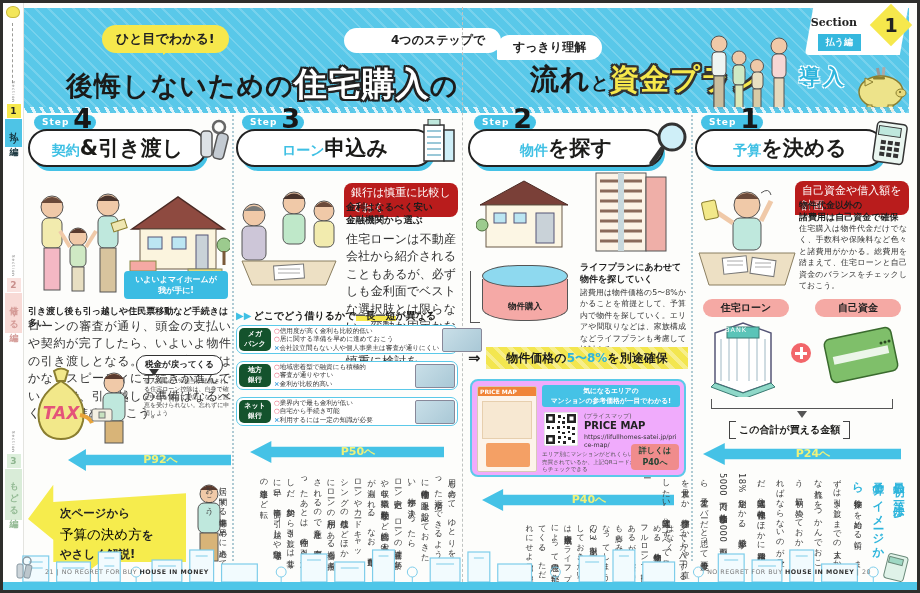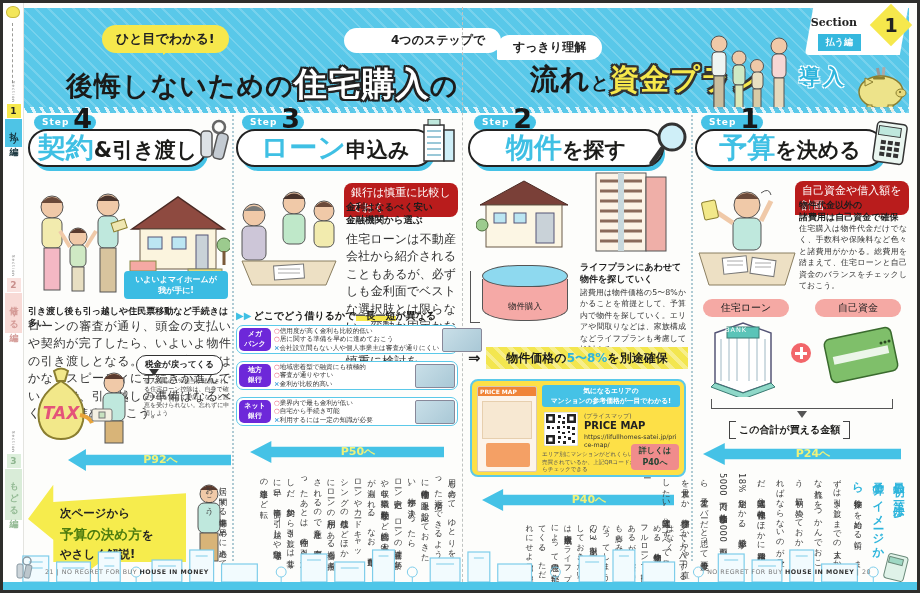--- a/index.html
+++ b/index.html
@@ -61,92 +61,92 @@
   .divider { position:absolute; top:112px; height:446px; border-left:2px dotted #AFCBD4; }
   #gutter { position:absolute; left:459px; top:4px; height:585px; border-left:1px dashed #BFC3C1; }
 
   
   .step-head { position:absolute; left:0; top:0; right:0; height:58px; }
   .step-pill { position:absolute; left:6px; top:0; width:62px; height:15px; background:#45C2E6; border-radius:8px; }
   .step-pill .sw { position:absolute; left:8px; top:2px; font-size:9px; font-weight:bold; color:#fff; letter-spacing:1px; }
   .step-pill .sn { position:absolute; right:4px; top:-10px; font-size:27px; font-weight:900; color:#171717; line-height:1; }
   .step-titlebox { position:absolute; left:0; top:14px; right:24px; height:38px; background:#fff; border:2px solid #222;
     border-radius:19px; box-shadow:3px 6px 0 -2px #45C2E6; text-align:center; line-height:34px; white-space:nowrap; }
-  .t-acc { font-size:28px; font-weight:900; color:#3FC0E4; }
+  .t-acc { font-size:14px; font-weight:900; color:#3FC0E4; }
   .t-rest { font-size:21px; font-weight:900; color:#1B1B19; }
   .head-icon { position:absolute; right:-4px; top:4px; width:46px; height:48px; }
 
   
   .tag { position:absolute; background:#b91c1c; color:#fff; font-size:11px; font-weight:normal; padding:2px 7px; border-radius:8px 8px 8px 0; }
   .lead { position:absolute; font-size:9.5px; font-weight:900; color:#1c1c1c; line-height:1.35; }
   .body { position:absolute; font-size:12px; color:#333; line-height:1.45; text-align:justify; }
   .jump { position:absolute; height:22px; background:#45C2E6; color:#EFF27B; font-weight:900; font-size:11px;
     text-align:center; line-height:22px; clip-path:polygon(0 50%, 11% 0, 11% 26%, 100% 26%, 100% 74%, 11% 74%, 11% 100%); padding-left:22px; }
   .v-article { position:absolute; writing-mode:vertical-rl; font-size:8.3px; line-height:1.62; color:#3A3A3A; letter-spacing:.5px; }
   .illus { position:absolute; }
 
   
   .cmp-head { position:absolute; font-size:10px; font-weight:700; color:#1b1b19; white-space:nowrap; }
   .cmp-head .mk { color:#3FC0E4; margin-right:2px; }
   .cmp-head .hl { background:linear-gradient(transparent 55%, #F6E84C 55%); }
   .bk-row { position:absolute; left:0; right:0; height:29px; border:1.5px solid #5BC9E9; border-radius:7px; background:#fff; display:flex; align-items:center; padding:1px 2px; }
-  .bk-name { flex:0 0 32px; background:#6d28d9; border-radius:5px; color:#fff; font-size:7px; font-weight:bold; text-align:center; padding:2px 0; line-height:1.3;font-family:Liberation Serif, serif; }
+  .bk-name { flex:0 0 32px; background:#14532d; border-radius:5px; color:#fff; font-size:7px; font-weight:bold; text-align:center; padding:2px 0; line-height:1.3;font-family:Liberation Serif, serif; }
   .bk-items { flex:1; padding:0 3px; }
   .bk-items div { font-size:6.6px; line-height:1.25; color:#333; white-space:nowrap; overflow:hidden; }
   .bk-items .pro b { color:#E8556D; } .bk-items .con b { color:#3B9BD8; }
   .bk-photo { flex:0 0 40px; height:24px; background:linear-gradient(135deg,#C9DFE8,#A9C8D6); border:1px solid #889; border-radius:2px; }
 
   
   .cylinder { position:absolute; width:86px; }
   .cyl-top { height:22px; background:#8ED9EF; border:1.5px solid #555; border-radius:50%/60%; position:relative; z-index:2; }
   .cyl-body { height:42px; background:#F5A9A6; border:1.5px solid #555; border-top:none; border-radius:0 0 45% 45%/0 0 30% 30%; margin-top:-8px; }
-  .cyl-lbl { position:absolute; width:100%; text-align:center; font-size:8.5px; font-weight:normal; color:#222; }
+  .cyl-lbl { position:absolute; width:100%; text-align:center; font-size:8.5px; font-weight:bold; color:#222; }
   .flow-arrow { position:absolute; border-left:1.5px solid #555; border-bottom:1.5px solid #555; width:10px; }
   .banner { position:absolute; left:0; right:0; height:22px; background:#F3E64F;
     background-image:repeating-linear-gradient(45deg, rgba(255,255,255,.35) 0 4px, transparent 4px 10px);
     font-size:12px; font-weight:900; color:#1b1b19; text-align:center; line-height:22px; }
   .banner .acc { color:#2FB5DC; }
   .banner .dbl { position:absolute; left:-18px; top:0; font-size:15px; color:#222; }
-  .pm-box { position:absolute; left:2px; right:2px; height:98px; border:2px solid #5BC9E9; border-radius:8px; background:#fde047; }
+  .pm-box { position:absolute; left:2px; right:2px; height:98px; border:2px solid #5BC9E9; border-radius:8px; background:#f0abfc; }
   .pm-thumb { position:absolute; left:5px; top:5px; width:60px; height:86px; background:#FDF4EA; border:1px solid #D8C9B8; border-radius:2px; overflow:hidden; }
   .pm-thumb .tt { display:block; background:#F08438; color:#fff; font-size:6px; font-weight:bold; padding:1px 2px; }
   .pm-thumb .m1 { position:absolute; left:4px; top:14px; width:50px; height:38px; background:#F7E8D2; border:1px solid #E7CFAE; }
   .pm-thumb .m2 { position:absolute; left:8px; top:56px; width:44px; height:24px; background:#F08438; opacity:.75; border-radius:2px; }
   .pm-banner { position:absolute; left:70px; right:4px; top:4px; height:22px; background:#45C2E6; border-radius:3px; color:#fff;
     font-size:6.8px; font-weight:bold; text-align:center; line-height:1.5; padding-top:1px; }
   .pm-kana { position:absolute; left:112px; top:31px; font-size:6px; color:#555; }
   .pm-name { position:absolute; left:112px; top:39px; font-size:10px; font-weight:900; color:#222; }
   .pm-url { position:absolute; left:112px; top:52px; font-size:6.3px; color:#333; width:96px; word-break:break-all; line-height:1.3; }
   .pm-caption { position:absolute; left:70px; top:70px; width:98px; font-size:5.6px; color:#555; line-height:1.35; }
   .pm-btn { position:absolute; right:5px; bottom:5px; width:48px; height:26px; background:#F08C8C; border-radius:4px;
     color:#243; font-size:8px; font-weight:900; text-align:center; line-height:1.5; padding-top:1px; }
   .qr { position:absolute; left:72px; top:31px; width:34px; height:34px; }
 
   
-  .badge-pink { position:absolute; background:#F5A9A4; border-radius:10px; font-size:10px; font-weight:400; color:#222; text-align:center; padding:2px 5px; width:86px; }
+  .badge-pink { position:absolute; background:#F5A9A4; border-radius:10px; font-size:10px; font-weight:700; color:#222; text-align:center; padding:2px 5px; width:86px; }
   .plus-circle { position:absolute; width:20px; height:20px; background:#F2666A; border-radius:50%; }
   .plus-circle:before, .plus-circle:after { content:""; position:absolute; background:#fff; }
   .plus-circle:before { left:4px; top:8.5px; width:12px; height:3px; }
   .plus-circle:after { left:8.5px; top:4px; width:3px; height:12px; }
   .sum-line { position:absolute; height:10px; border-left:1.5px solid #555; border-right:1.5px solid #555; border-bottom:1.5px solid #555; }
   .sum-arrow { position:absolute; border:5px solid transparent; border-top:7px solid #555; }
   .bracket-note { position:absolute; font-size:10px; font-weight:900; color:#1b1b19; padding:2px 10px; }
   .bracket-note:before, .bracket-note:after { content:""; position:absolute; top:0; bottom:0; width:6px; border:1.5px solid #444; }
   .bracket-note:before { left:0; border-right:none; } .bracket-note:after { right:0; border-left:none; }
   .v-headline { writing-mode:vertical-rl; font-size:11.5px; font-weight:900; color:#2FB5DC; letter-spacing:2px; line-height:1.7; }
 
   
   .callout { position:absolute; background:#3BBCE3; color:#fff; font-size:8px; font-weight:bold; text-align:center; border-radius:4px; padding:3px 5px; line-height:1.4; }
   .tax-bubble { position:absolute; background:#fff; border:1.5px solid #333; border-radius:12px; font-size:8.5px; font-weight:900; color:#222; padding:3px 8px; white-space:nowrap; }
   .tax-bubble:after { content:""; position:absolute; left:12px; bottom:-7px; border:5px solid transparent; border-top:7px solid #333; }
   .tax-note { position:absolute; font-size:6px; color:#444; line-height:1.35; }
   .next-bubble { position:absolute; width:158px; height:86px; background:#F6EC4D; clip-path:polygon(0 42%, 16% 2%, 16% 22%, 100% 12%, 100% 92%, 46% 92%, 40% 100%, 36% 92%, 16% 92%, 16% 66%); }
   .next-bubble .in { position:absolute; left:32px; top:22px; line-height:1.5; }
   .nb1,.nb3 { font-size:11.5px; font-weight:900; color:#222; display:block; }
-  .nb2 { font-size:13.5px; font-weight:700; color:#4d7c0f; }
+  .nb2 { font-size:13.5px; font-weight:400; color:#000000; }
   .nb2p { font-size:11.5px; font-weight:900; color:#222; }
 
   
   #skyline { position:absolute; left:0; bottom:8px; width:100%; height:34px; }
   #strip { position:absolute; left:0; bottom:0; width:100%; height:8px; background:#4FC6E8; }
   .folio { position:absolute; bottom:15px; font-size:6.3px; color:#777; letter-spacing:.5px; }
   .folio b { color:#333; }
   #folio-l { left:42px; } #folio-r { right:46px; }
 </style>
 </head>

